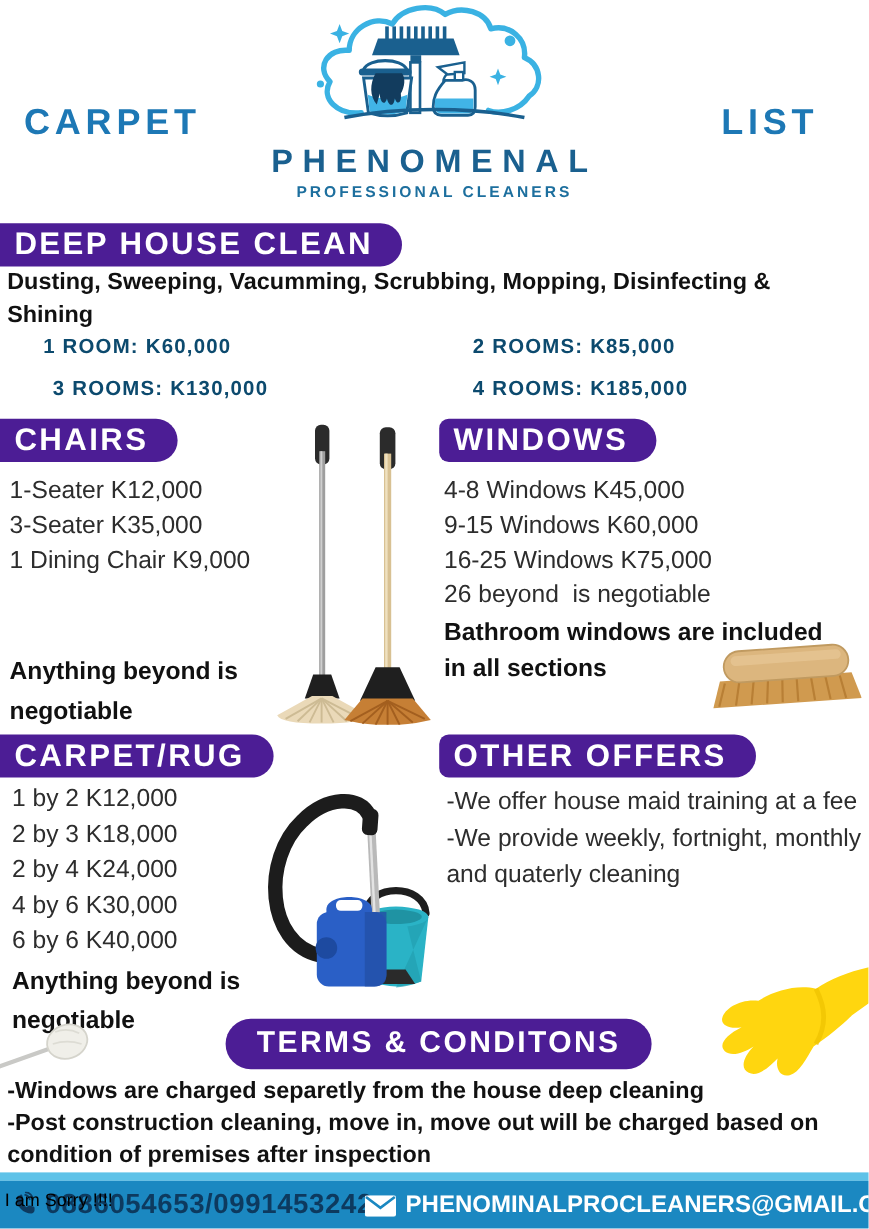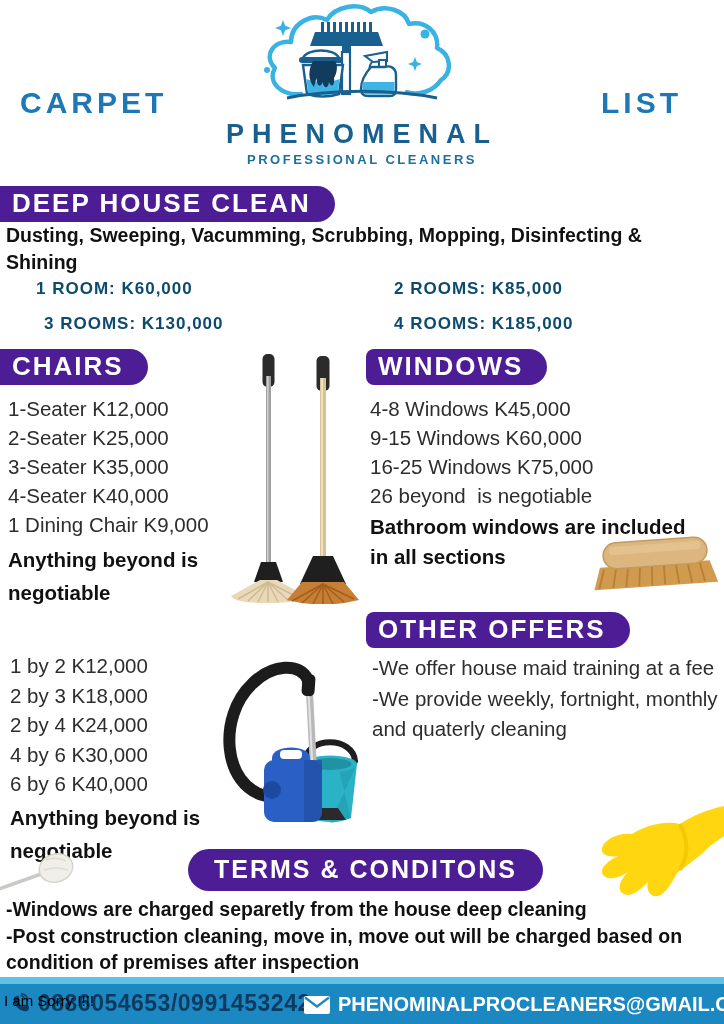--- a/index.html
+++ b/index.html
@@ -105,23 +105,21 @@
   <div class="price-grid">
     <div>1 ROOM: K60,000</div>
     <div>2 ROOMS: K85,000</div>
     <div style="padding-left:8px;">3 ROOMS: K130,000</div>
     <div>4 ROOMS: K185,000</div>
   </div>
 
   <div class="badge" style="left:0;top:349px;">CHAIRS</div>
   <div class="list" style="left:8px;top:394px;">
     <div class="list-line">1-Seater K12,000</div>
-    <div class="list-line">2-Seater K25,000</div>
     <div class="list-line">3-Seater K35,000</div>
-    <div class="list-line">4-Seater K40,000</div>
     <div class="list-line">1 Dining Chair K9,000</div>
   </div>
   <div class="note" style="left:8px;top:543px;width:220px;line-height:33px;">Anything beyond is negotiable</div>
 
   <svg class="abs" style="left:226px;top:346px;" width="136" height="258" viewBox="0 0 136 258">
 
     <rect x="36.5" y="8" width="12" height="33" rx="5" fill="#2b2b2b"></rect>
     <rect x="40" y="30" width="5" height="192" fill="#9e9e9e"></rect>
     <rect x="41" y="30" width="1.6" height="192" fill="#cfcfcf"></rect>
     <path d="M35,216 L50,216 L57,236 L28,236 Z" fill="#1f1f1f"></path>
@@ -173,20 +171,21 @@
           <line x1="72" y1="32" x2="72" y2="51"></line>
         <line x1="84" y1="32" x2="86" y2="51"></line>
           <line x1="96" y1="32" x2="99" y2="51"></line>
         <line x1="108" y1="32" x2="112" y2="51"></line>
       </g>
       <rect x="12" y="6" width="104" height="26" rx="13" fill="#dcb67e" stroke="#c09a60" stroke-width="1.5"></rect>
       <rect x="18" y="10" width="92" height="8" rx="4" fill="#e6c693" opacity="0.8"></rect>
     </g>
   </svg>
 
+  <div class="badge" style="left:0;top:612px;">CARPET/RUG</div>
   <div class="list" style="left:10px;top:651px;line-height:29.5px;">
     <div class="list-line">1 by 2 K12,000</div>
     <div class="list-line">2 by 3 K18,000</div>
     <div class="list-line">2 by 4 K24,000</div>
     <div class="list-line">4 by 6 K30,000</div>
     <div class="list-line">6 by 6 K40,000</div>
   </div>
   <div class="note" style="left:10px;top:801px;width:220px;line-height:33px;">Anything beyond is negotiable</div>
 
   <svg class="abs" style="left:206px;top:646px;" width="156" height="186" viewBox="0 0 156 186">

